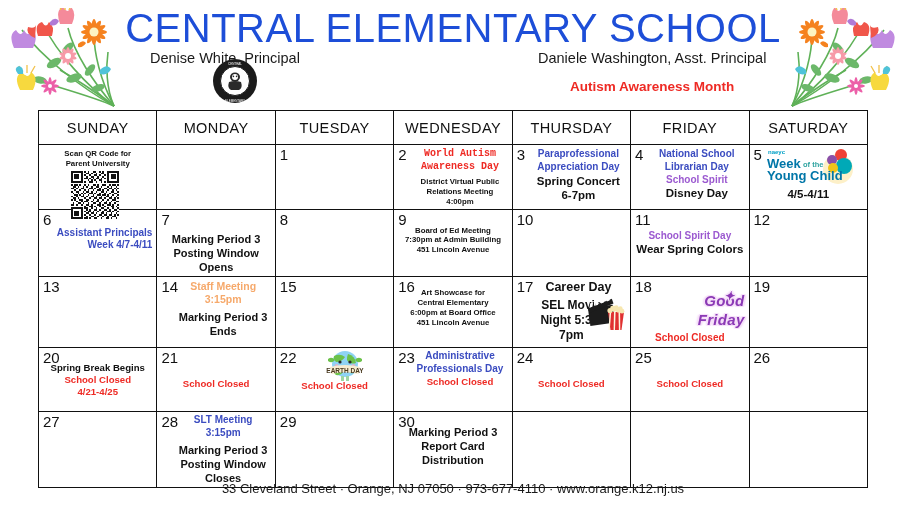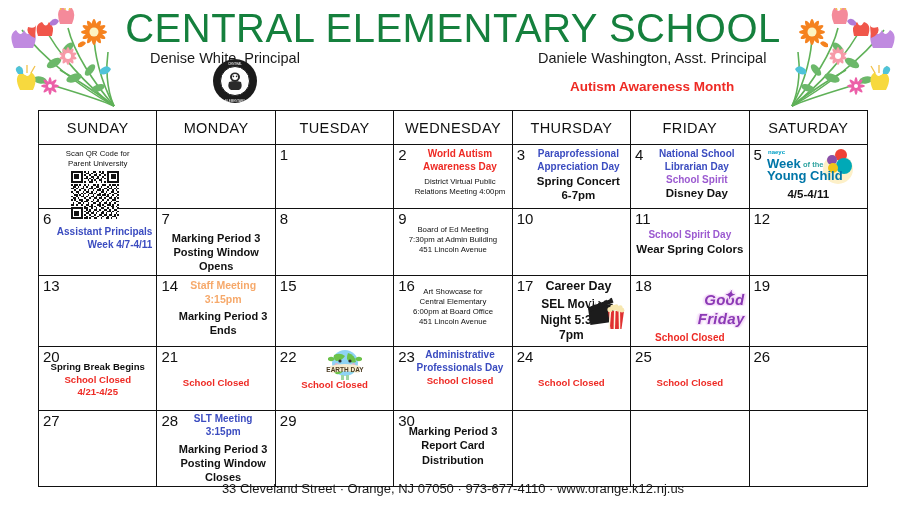--- a/index.html
+++ b/index.html
@@ -11,21 +11,21 @@
     position:relative;
   }
 
   
   .header{position:relative;height:110px;width:906px;}
   .school-title{
     position:absolute;left:0;right:0;top:6px;
     text-align:center;
     font-size:40px;
     letter-spacing:.5px;
-    color:#15803d;
+    color:#1d4ed8;
     font-family:"Liberation Sans", sans-serif;
     font-weight:400;
   }
   .principal-left{
     position:absolute;left:150px;top:50px;
     font-size:14.5px;color:#1a1a1a;
   }
   .principal-right{
     position:absolute;left:538px;top:50px;
     font-size:14.5px;color:#1a1a1a;
@@ -75,28 +75,28 @@
     font-size:15px;color:#111;
     font-family:"Liberation Sans", sans-serif;
   }
   .cellbody{
     padding:3px 4px 2px 4px;
     text-align:center;
     font-size:9px;
     line-height:1.28;
   }
   .ev{display:block;}
-  .ev.red{color:#ee2a24;font-weight:700;font-size:10px;}
+  .ev.red{color:#ee2a24;font-weight:700;font-size:10px;font-family:Liberation Mono, monospace;}
   .ev.blue{color:#3b4cc0;font-weight:700;font-size:10px;}
   .ev.purple{color:#9b59d0;font-weight:700;font-size:10px;}
   .ev.orange{color:#f6a96b;font-weight:700;font-size:10.5px;}
   .ev.black{color:#111;font-weight:700;font-size:11px;}
   .ev.bigblack{color:#111;font-weight:700;font-size:11.5px;}
   .ev.smallred{color:#ee2a24;font-weight:700;font-size:8.8px;}
-  .ev.tiny{color:#111;font-weight:400;font-size:7.8px;}
+  .ev.tiny{color:#111;font-weight:700;font-size:7.8px;}
   .sp{height:3px;}
 
   
   .rightpad{padding-left:18px;}
 
   
   .qr-wrap{
     position:absolute;left:32px;top:26px;width:48px;height:48px;
     z-index:5;
   }

